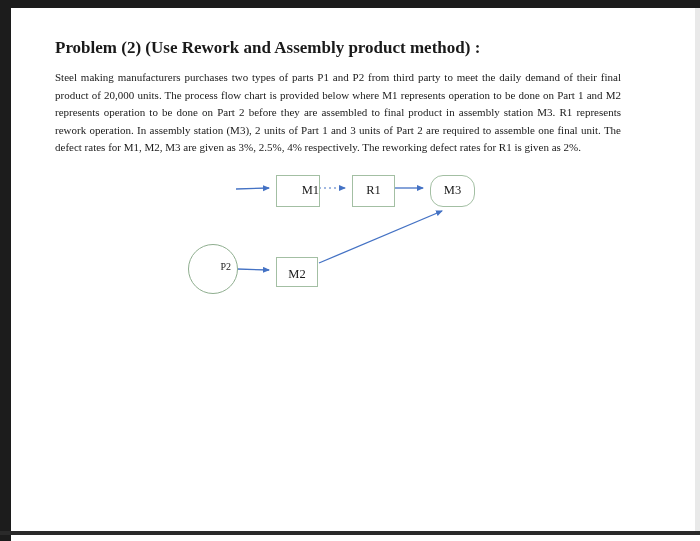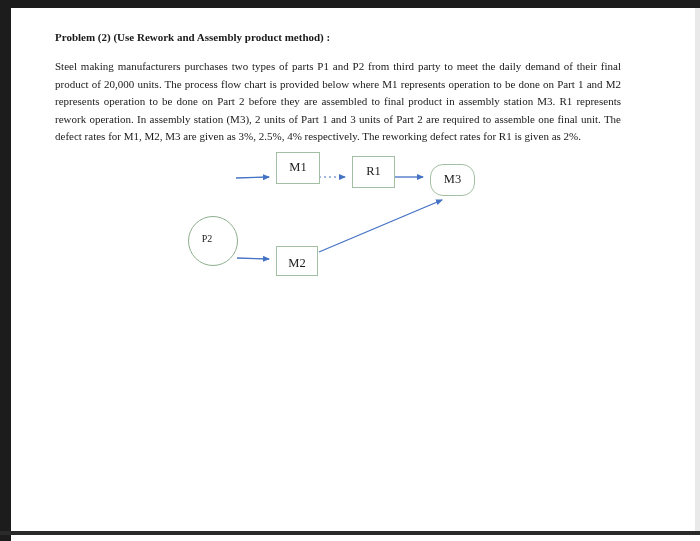--- a/index.html
+++ b/index.html
@@ -12,21 +12,21 @@
     overflow:hidden;
   }
   .edge-left{position:absolute;left:0;top:0;width:11px;height:541px;background:#1c1c1c;}
   .edge-top{position:absolute;left:0;top:0;width:700px;height:8px;background:#1c1c1c;}
   .edge-bottom{position:absolute;left:0;top:531px;width:700px;height:4px;background:#2a2a2a;}
   .edge-right{position:absolute;right:0;top:8px;width:5px;height:523px;background:#e9e9e9;}
   .content{
     position:absolute;left:55px;top:24px;width:566px;
   }
   .title{
-    font-weight:bold;font-size:11px;line-height:18px;margin:4px 0 12px 0;
+    font-weight:bold;font-size:17px;line-height:18px;margin:15px 0 12px 0;
   }
   .para{
     font-size:11px;line-height:17.5px;text-align:justify;margin:0;
   }
   .question{
     font-size:13px;line-height:17.5px;text-align:justify;margin:0;
   }
   .hint{
     font-weight:bold;font-size:13px;line-height:17.5px;margin:16px 0 0 0;
   }
@@ -37,27 +37,27 @@
     position:absolute;border:1px solid #a3bfa3;background:#ffffff;
     display:flex;align-items:center;justify-content:center;
     font-size:12.5px;
   }
   .dg-node-circle{
     position:absolute;border:1px solid #8fae8f;background:#ffffff;border-radius:50%;
     width:48px;height:48px;
     display:flex;align-items:center;justify-content:center;
     font-size:10px;
   }
-  .box-m1{left:221px;top:0;width:42px;height:30px;}
-  .box-r1{left:297px;top:4px;width:41px;height:30px;}
+  .box-m1{left:221px;top:12px;width:42px;height:30px;justify-content:flex-end;}
+  .box-r1{left:297px;top:12px;width:41px;height:30px;}
   .box-m3{left:375px;top:12px;width:43px;height:30px;border-radius:13px;}
   .box-m2{left:221px;top:94px;width:42px;height:30px;align-items:flex-end;padding-bottom:4px;box-sizing:border-box;}
   .circ-p1{left:132px;top:4px;}
   .circ-p1 span{position:relative;top:-6px;left:-6px;}
-  .circ-p2{left:133px;top:64px;}
+  .circ-p2{left:133px;top:81px;justify-content:flex-end;}
   .circ-p2 span{position:relative;top:-2px;left:-6px;}
   .dg-svg{position:absolute;left:0;top:0;width:566px;height:132px;}
 </style>
 </head>
 <body>
 
 <div class="page">
 
   <div class="edge-top"></div>
   <div class="edge-left"></div>

